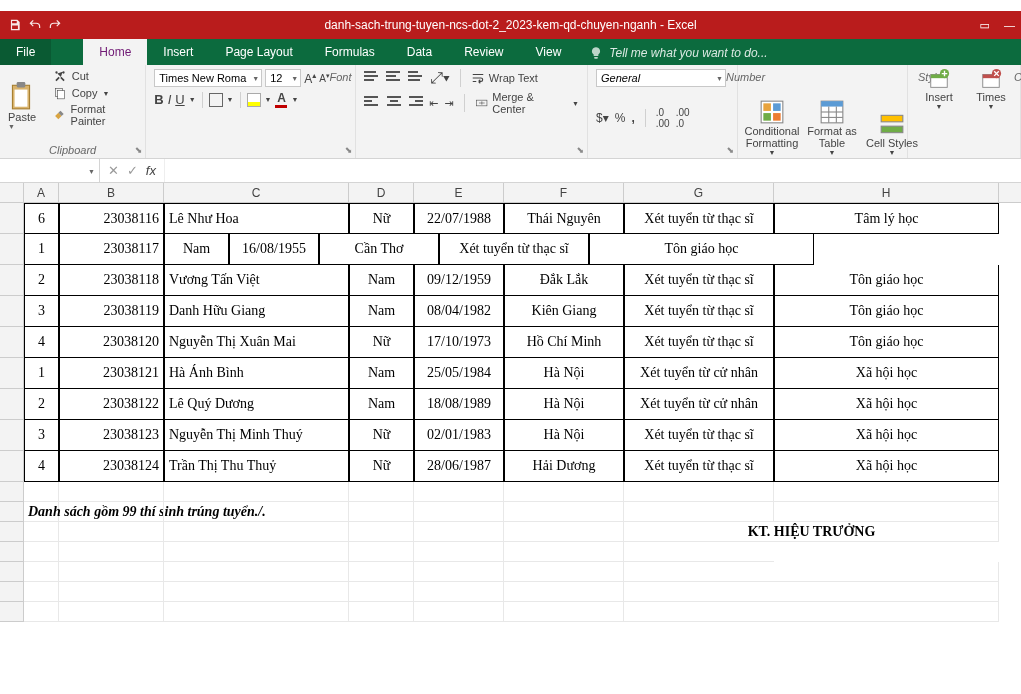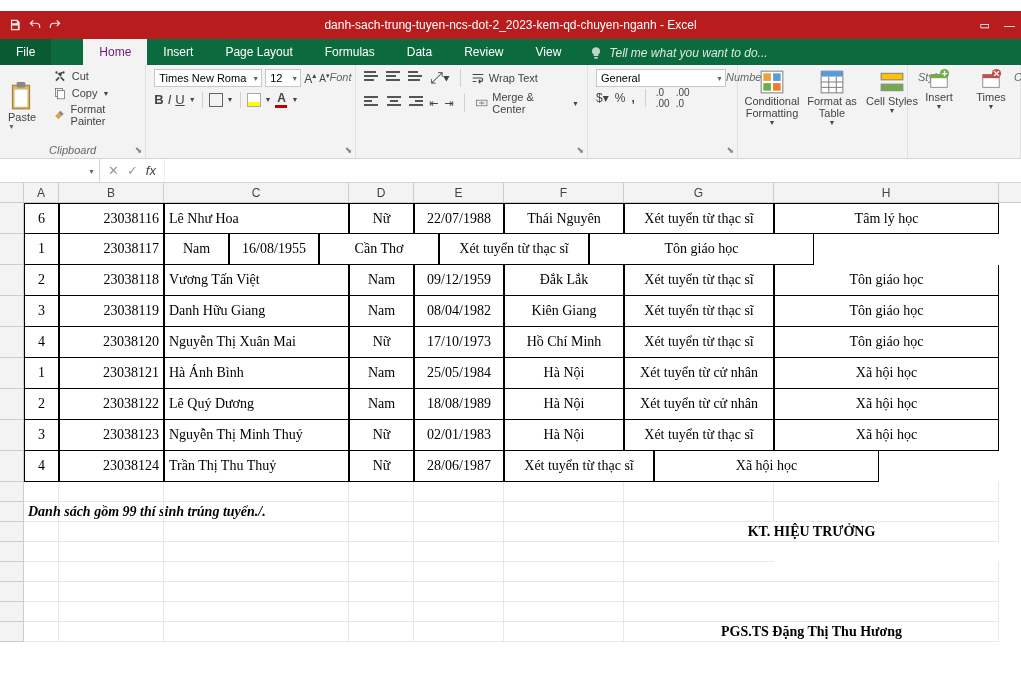--- a/index.html
+++ b/index.html
@@ -54,26 +54,26 @@
 .align-group { width: 238px; }
 .align-row { display: flex; gap: 6px; align-items: center; margin-bottom: 4px; }
 .align-icon { width: 16px; height: 14px; display: inline-flex; flex-direction: column; gap: 2px; }
 .align-icon span { height: 2px; background: #555; }
 .align-btn { font-size: 11px; color: #444; display: flex; align-items: center; gap: 4px; }
 .align-btn svg { width: 14px; height: 14px; }
 .sep-v { width: 1px; height: 18px; background: #d0d0d0; margin: 0 4px; }
 
 
 .num-group { width: 150px; }
-.num-fmt { border: 1px solid #c8c8c8; background: #fff; font-size: 11px; padding: 2px 14px 2px 4px; width: 130px; position: relative; margin-bottom: 0; }
+.num-fmt { border: 1px solid #c8c8c8; background: #fff; font-size: 11px; padding: 2px 14px 2px 4px; width: 130px; position: relative; margin-bottom: 20px; font-style: italic; }
 .num-row { display: flex; gap: 6px; align-items: center; font-size: 12px; color: #444; }
 
 
 .styles-group { width: 170px; }
-.styles-body { display: flex; gap: 8px; }
+.styles-body { display: flex; gap: 8px; align-items: flex-end; }
 .style-btn { display: flex; flex-direction: column; align-items: center; font-size: 11px; color: #444; width: 52px; }
 .style-btn svg { width: 26px; height: 26px; }
 
 
 .cells-group { width: 113px; }
 .cells-body { display: flex; gap: 6px; }
 .cell-btn { display: flex; flex-direction: column; align-items: center; font-size: 11px; color: #444; width: 46px; }
 .cell-btn svg { width: 22px; height: 22px; }
 
 
@@ -471,20 +471,21 @@
     <div class="cell c-g">Xét tuyển từ thạc sĩ</div>
     <div class="cell c-h">Xã hội học</div>
     </div>
     <div class="row bordered">
       <div class="row-hdr"></div>
     <div class="cell c-a">4</div>
     <div class="cell c-b">23038124</div>
     <div class="cell c-c">Trần Thị Thu Thuỷ</div>
     <div class="cell c-d">Nữ</div>
     <div class="cell c-e">28/06/1987</div>
+    <div class="cell c-f">Hải Dương</div>
     <div class="cell c-g">Xét tuyển từ thạc sĩ</div>
     <div class="cell c-h">Xã hội học</div>
     </div>
     <div class="row plain">
       <div class="row-hdr"></div>
       <div class="cell c-a"></div>
       <div class="cell c-b"></div>
       <div class="cell c-c"></div>
       <div class="cell c-d"></div>
       <div class="cell c-e"></div>
@@ -558,26 +559,13 @@
       <div class="cell c-b"></div>
       <div class="cell c-c"></div>
       <div class="cell c-d"></div>
       <div class="cell c-e"></div>
       <div class="cell c-f"></div>
       <div class="cell c-g sig" style="width: 150px; border-right: none; overflow: visible; position: relative;"></div>
       <div class="cell c-h" style="width: 225px; overflow: visible; position: relative;">
         <div class="sig" style="position: absolute; left: -150px; width: 375px; text-align: center;"></div>
       </div>
     </div>
-    <div class="row plain">
-      <div class="row-hdr"></div>
-      <div class="cell c-a"></div>
-      <div class="cell c-b"></div>
-      <div class="cell c-c"></div>
-      <div class="cell c-d"></div>
-      <div class="cell c-e"></div>
-      <div class="cell c-f"></div>
-      <div class="cell c-g sig" style="width: 150px; border-right: none; overflow: visible; position: relative;"></div>
-      <div class="cell c-h" style="width: 225px; overflow: visible; position: relative;">
-        <div class="sig" style="position: absolute; left: -150px; width: 375px; text-align: center;">PGS.TS Đặng Thị Thu Hương</div>
-      </div>
-    </div>
   </div>
 
 </body></html>

